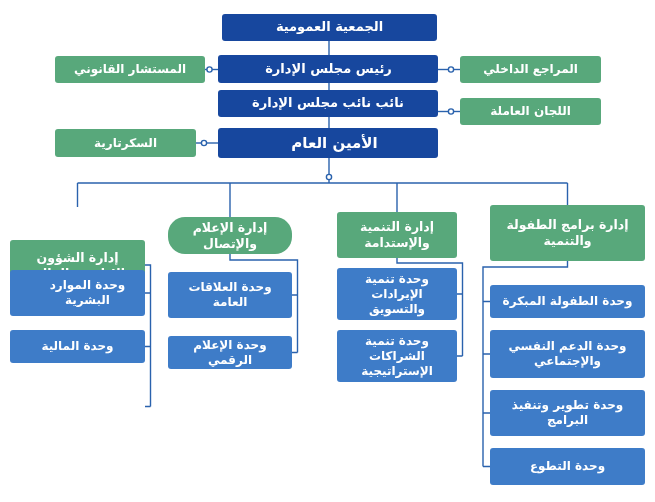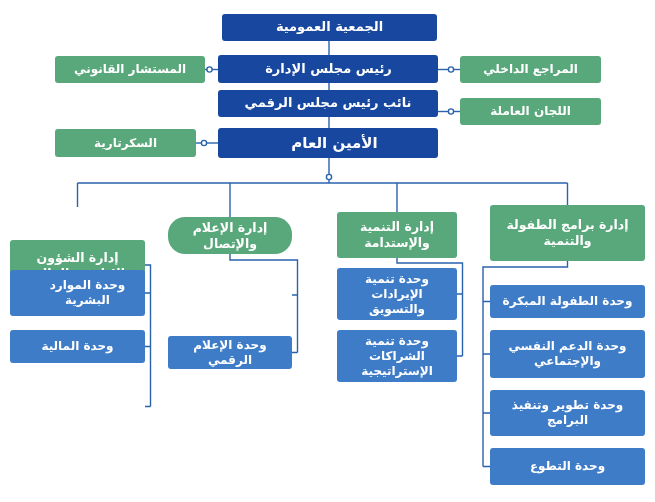--- a/index.html
+++ b/index.html
@@ -64,33 +64,34 @@
       <circle cx="209.5" cy="69.5" r="2.6"></circle>
       <circle cx="451" cy="69.5" r="2.6"></circle>
       <circle cx="451" cy="111.5" r="2.6"></circle>
       <circle cx="204" cy="143" r="2.6"></circle>
       <circle cx="329" cy="177" r="2.6"></circle>
     </g>
   </svg>
 
   <div class="node navy fs13" style="left:222px;top:14px;width:215px;height:27px;">الجمعية العمومية</div>
   <div class="node navy fs13" style="left:218px;top:55px;width:220px;height:28px;padding-left:8px;">رئيس مجلس الإدارة</div>
-  <div class="node navy fs13" style="left:218px;top:90px;width:220px;height:27px;">نائب رئيس مجلس الرقمي</div>
+  <div class="node navy fs13" style="left:218px;top:90px;width:220px;height:27px;">نائب نائب مجلس الإدارة</div>
   <div class="node navy fs15" style="left:218px;top:128px;width:220px;height:30px;padding-left:20px;">الأمين العام</div>
 
   <div class="node green fs12" style="left:55px;top:56px;width:150px;height:27px;">المستشار القانوني</div>
   <div class="node green fs12" style="left:460px;top:56px;width:141px;height:27px;">المراجع الداخلي</div>
   <div class="node green fs12" style="left:460px;top:98px;width:141px;height:27px;">اللجان العاملة</div>
   <div class="node green fs12" style="left:55px;top:129px;width:141px;height:28px;">السكرتارية</div>
 
   <div class="node green fs125" style="left:10px;top:207px;width:135px;height:52px;margin-top:33px;">إدارة الشؤون الإدارية والمالية</div>
   <div class="node blue fs12" style="left:10px;top:270px;width:135px;height:46px;padding-left:27px;">وحدة الموارد البشرية</div>
   <div class="node blue fs12" style="left:10px;top:330px;width:135px;height:33px;">وحدة المالية</div>
 
   <div class="node green fs125" style="left:168px;top:217px;width:124px;height:37px;border-radius:17px;">إدارة الإعلام والإتصال</div>
+  <div class="node blue fs12" style="left:168px;top:272px;width:124px;height:46px;">وحدة العلاقات العامة</div>
   <div class="node blue fs12" style="left:168px;top:336px;width:124px;height:33px;">وحدة الإعلام الرقمي</div>
 
   <div class="node green fs125" style="left:337px;top:212px;width:120px;height:46px;">إدارة التنمية والإستدامة</div>
   <div class="node blue fs12" style="left:337px;top:268px;width:120px;height:52px;">وحدة تنمية الإيرادات والتسويق</div>
   <div class="node blue fs12" style="left:337px;top:330px;width:120px;height:52px;">وحدة تنمية الشراكات الإستراتيجية</div>
 
   <div class="node green fs125" style="left:490px;top:205px;width:155px;height:56px;">إدارة برامج الطفولة والتنمية</div>
   <div class="node blue fs12" style="left:490px;top:285px;width:155px;height:33px;">وحدة الطفولة المبكرة</div>
   <div class="node blue fs12" style="left:490px;top:330px;width:155px;height:48px;">وحدة الدعم النفسي والإجتماعي</div>
   <div class="node blue fs12" style="left:490px;top:390px;width:155px;height:46px;">وحدة تطوير وتنفيذ البرامج</div>

